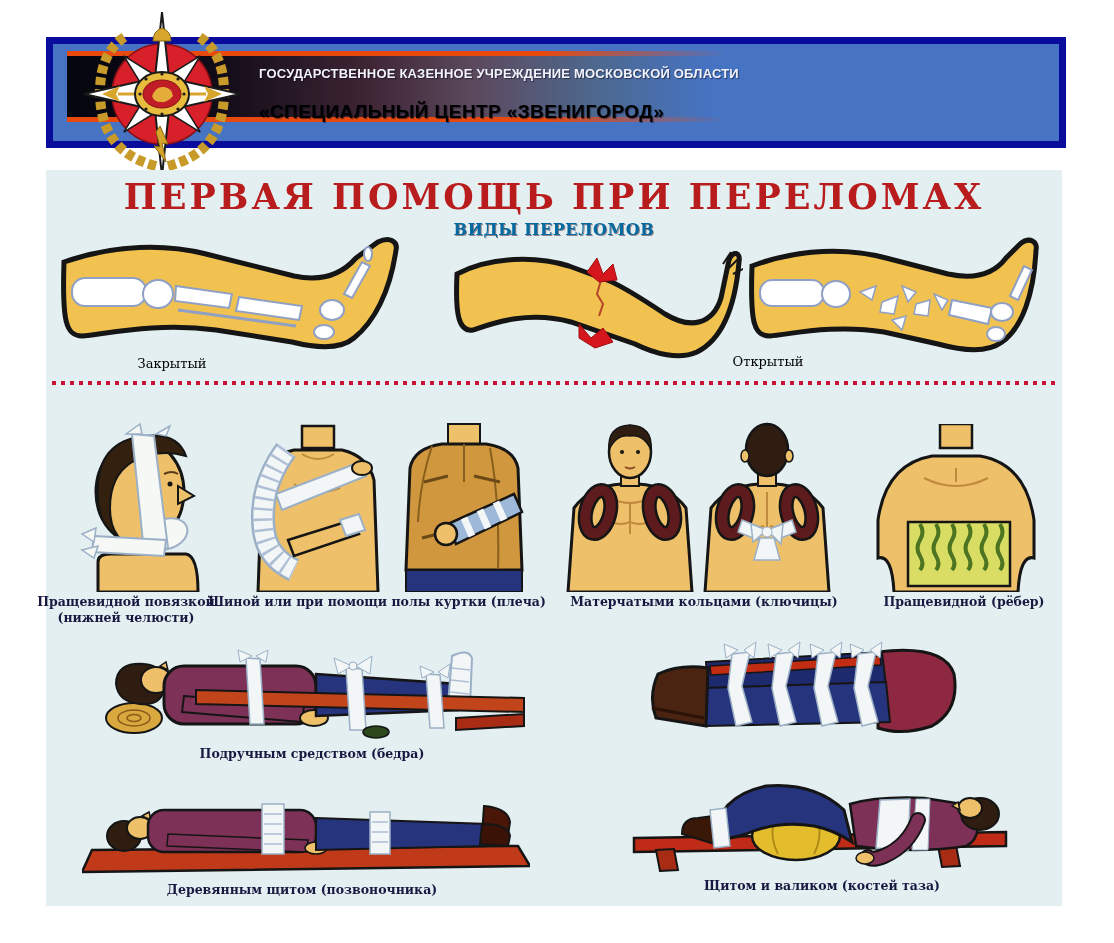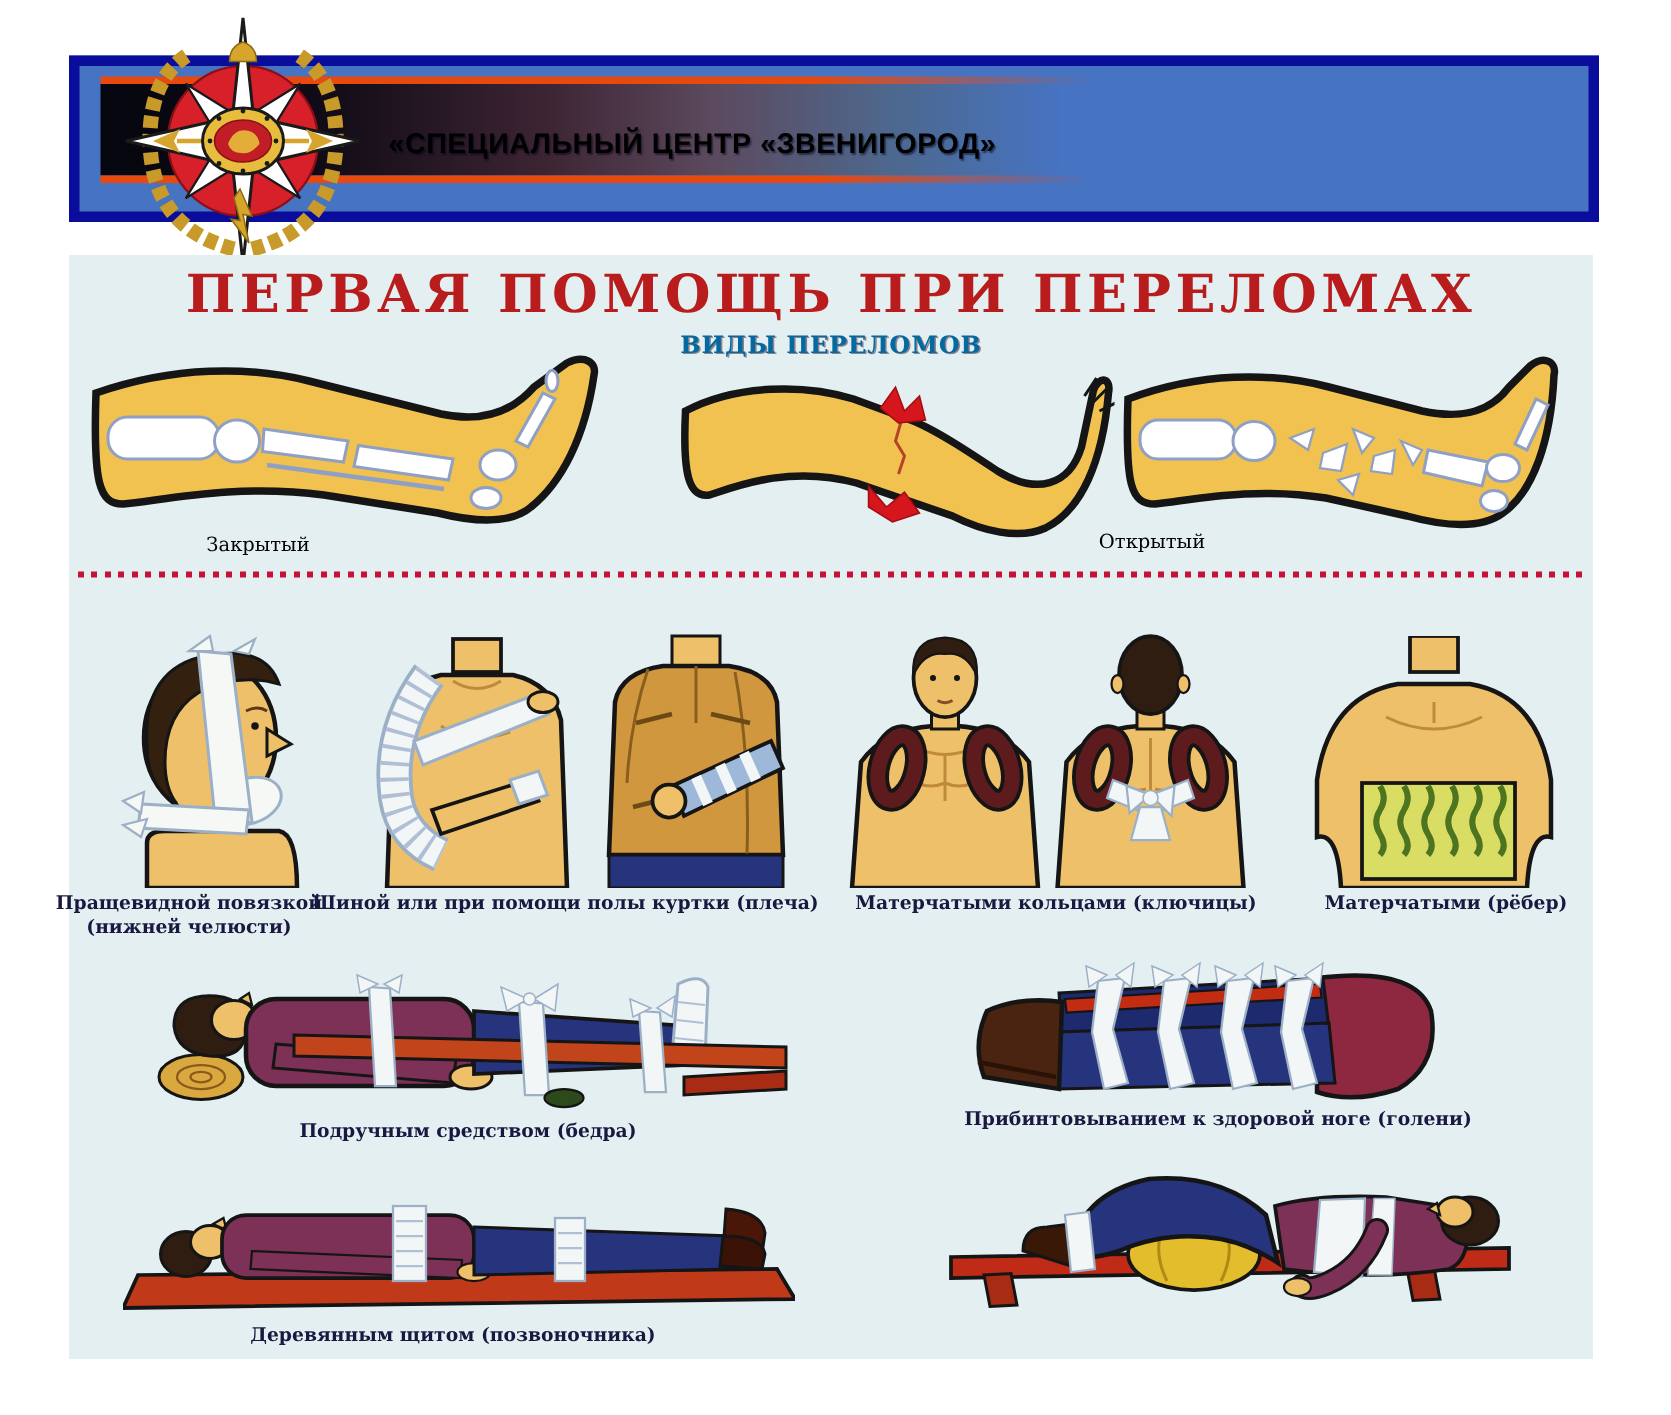--- a/index.html
+++ b/index.html
@@ -68,20 +68,21 @@
         <circle cx="102" cy="86" r="1.6" fill="#1a1a1a"></circle>
       <circle cx="64" cy="71" r="1.6" fill="#1a1a1a"></circle>
         <circle cx="96" cy="71" r="1.6" fill="#1a1a1a"></circle>
       <circle cx="64" cy="101" r="1.6" fill="#1a1a1a"></circle>
         <circle cx="96" cy="101" r="1.6" fill="#1a1a1a"></circle>
       <ellipse cx="80" cy="86" rx="19" ry="14" fill="#c01d26" stroke="#8a0f16"></ellipse>
       <path d="M70,88 q4,-10 12,-9 q8,1 9,9 q-6,7 -12,6 q-7,0 -9,-6 Z" fill="#e8bc3c" opacity="0.9"></path>
     </svg>
 
     <div class="header-text">
+      <div class="header-line1">ГОСУДАРСТВЕННОЕ КАЗЕННОЕ УЧРЕЖДЕНИЕ МОСКОВСКОЙ ОБЛАСТИ</div>
       <div class="header-line2">«СПЕЦИАЛЬНЫЙ ЦЕНТР «ЗВЕНИГОРОД»</div>
     </div>
   </div>
 
   <div class="poster">
 
     <div class="poster-title">ПЕРВАЯ ПОМОЩЬ ПРИ ПЕРЕЛОМАХ</div>
     <div class="section-heading heading-types">ВИДЫ ПЕРЕЛОМОВ</div>
 
     <svg class="fig" style="left:10px;top:66px;width:356px;height:128px" viewBox="0 0 356 128">
@@ -216,21 +217,21 @@
       <path d="M68,100 q5,8 0,16 q-5,8 0,16 q5,8 0,14" stroke="#4d7420" stroke-width="4" fill="none"></path>
       <path d="M84,100 q5,8 0,16 q-5,8 0,16 q5,8 0,14" stroke="#4d7420" stroke-width="4" fill="none"></path>
       <path d="M100,100 q5,8 0,16 q-5,8 0,16 q5,8 0,14" stroke="#4d7420" stroke-width="4" fill="none"></path>
       <path d="M116,100 q5,8 0,16 q-5,8 0,16 q5,8 0,14" stroke="#4d7420" stroke-width="4" fill="none"></path>
       <path d="M132,100 q5,8 0,16 q-5,8 0,16 q5,8 0,14" stroke="#4d7420" stroke-width="4" fill="none"></path>
     </svg>
 
     <div class="caption" style="left:80px;top:424px;width:200px">Пращевидной повязкой (нижней челюсти)</div>
     <div class="caption" style="left:331px;top:424px;width:420px">Шиной или при помощи полы куртки (плеча)</div>
     <div class="caption" style="left:658px;top:424px;width:330px">Матерчатыми кольцами (ключицы)</div>
-    <div class="caption" style="left:918px;top:424px;width:210px">Матерчатыми (рёбер)</div>
+    <div class="caption" style="left:918px;top:424px;width:210px">Пращевидной (рёбер)</div>
 
     <svg class="fig" style="left:54px;top:474px;width:426px;height:98px" viewBox="0 0 426 98">
       <ellipse cx="34" cy="74" rx="28" ry="15" fill="#d9a83e" stroke="#151515" stroke-width="2"></ellipse>
       <ellipse cx="34" cy="74" rx="16" ry="8" fill="none" stroke="#8a5a1a" stroke-width="1.5"></ellipse>
       <ellipse cx="34" cy="74" rx="7" ry="3.5" fill="none" stroke="#8a5a1a" stroke-width="1.5"></ellipse>
       <path d="M16,40 Q16,18 44,20 Q66,22 64,44 Q62,62 40,60 Q18,58 16,40 Z" fill="#2e1d10" stroke="#151515" stroke-width="2"></path>
       <ellipse cx="56" cy="36" rx="15" ry="13" fill="#eec06a" stroke="#151515" stroke-width="2"></ellipse>
       <polygon points="60,22 66,18 68,26" fill="#eec06a" stroke="#151515" stroke-width="1.5"></polygon>
       <rect x="64" y="22" width="152" height="58" rx="20" fill="#7d3157" stroke="#151515" stroke-width="3"></rect>
       <polygon points="84,52 204,62 202,78 82,68" fill="#7d3157" stroke="#151515" stroke-width="2"></polygon>
@@ -267,21 +268,20 @@
       <path d="M10,36 Q0,58 8,80 L58,88 L60,30 Q32,26 10,36 Z" fill="#4a2410" stroke="#151515" stroke-width="3"></path>
       <path d="M4,70 L56,80" stroke="#2a1206" stroke-width="3"></path>
       <polygon points="62,28 232,18 233,27 63,37" fill="#c22c12" stroke="#151515" stroke-width="1.5"></polygon>
       <use href="#legband" x="84"></use>
       <use href="#legband" x="128"></use>
       <use href="#legband" x="170"></use>
       <use href="#legband" x="210"></use>
     </svg>
 
     <div class="caption" style="left:266px;top:576px;width:300px">Подручным средством (бедра)</div>
-    <div class="caption" style="left:766px;top:568px;width:360px">Прибинтовыванием к здоровой ноге (голени)</div>
 
     <svg class="fig" style="left:36px;top:620px;width:448px;height:88px" viewBox="0 0 448 88">
       <polygon points="10,60 436,56 448,76 0,82" fill="#c03a1a" stroke="#151515" stroke-width="2.5"></polygon>
       <ellipse cx="42" cy="46" rx="17" ry="15" fill="#2e1d10" stroke="#151515" stroke-width="2"></ellipse>
       <ellipse cx="58" cy="38" rx="13" ry="11" fill="#eec06a" stroke="#151515" stroke-width="2"></ellipse>
       <polygon points="60,26 67,22 69,30" fill="#eec06a" stroke="#151515" stroke-width="1.5"></polygon>
       <rect x="66" y="20" width="168" height="42" rx="16" fill="#7d3157" stroke="#151515" stroke-width="2.5"></rect>
       <polygon points="86,44 226,50 225,62 85,56" fill="#7d3157" stroke="#151515" stroke-width="1.5"></polygon>
       <ellipse cx="234" cy="58" rx="11" ry="6" fill="#eec06a" stroke="#151515" stroke-width="1.5"></ellipse>
       <polygon points="234,28 406,34 406,56 234,60" fill="#26337d" stroke="#151515" stroke-width="2"></polygon>
@@ -307,15 +307,16 @@
       <polygon points="298,45 312,45 310,96 294,96" fill="#f2f6f6" stroke="#9bb0c6"></polygon>
       <path d="M300,66 Q290,92 266,102 Q254,107 250,103" stroke="#151515" stroke-width="16" fill="none" stroke-linecap="round"></path>
       <path d="M300,66 Q290,92 266,102 Q254,107 250,103" stroke="#7d3157" stroke-width="12" fill="none" stroke-linecap="round"></path>
       <ellipse cx="247" cy="104" rx="9" ry="6" fill="#eec06a" stroke="#151515" stroke-width="1.5"></ellipse>
       <ellipse cx="362" cy="60" rx="19" ry="16" fill="#2e1d10" stroke="#151515" stroke-width="2"></ellipse>
       <ellipse cx="352" cy="54" rx="12" ry="10" fill="#eec06a" stroke="#151515" stroke-width="2"></ellipse>
       <polygon points="340,48 334,52 342,56" fill="#eec06a" stroke="#151515" stroke-width="1.5"></polygon>
     </svg>
 
     <div class="caption" style="left:256px;top:712px;width:330px">Деревянным щитом (позвоночника)</div>
+    <div class="caption" style="left:776px;top:708px;width:300px">Щитом и валиком (костей таза)</div>
 
   </div>
 </div>
 
 </body></html>

